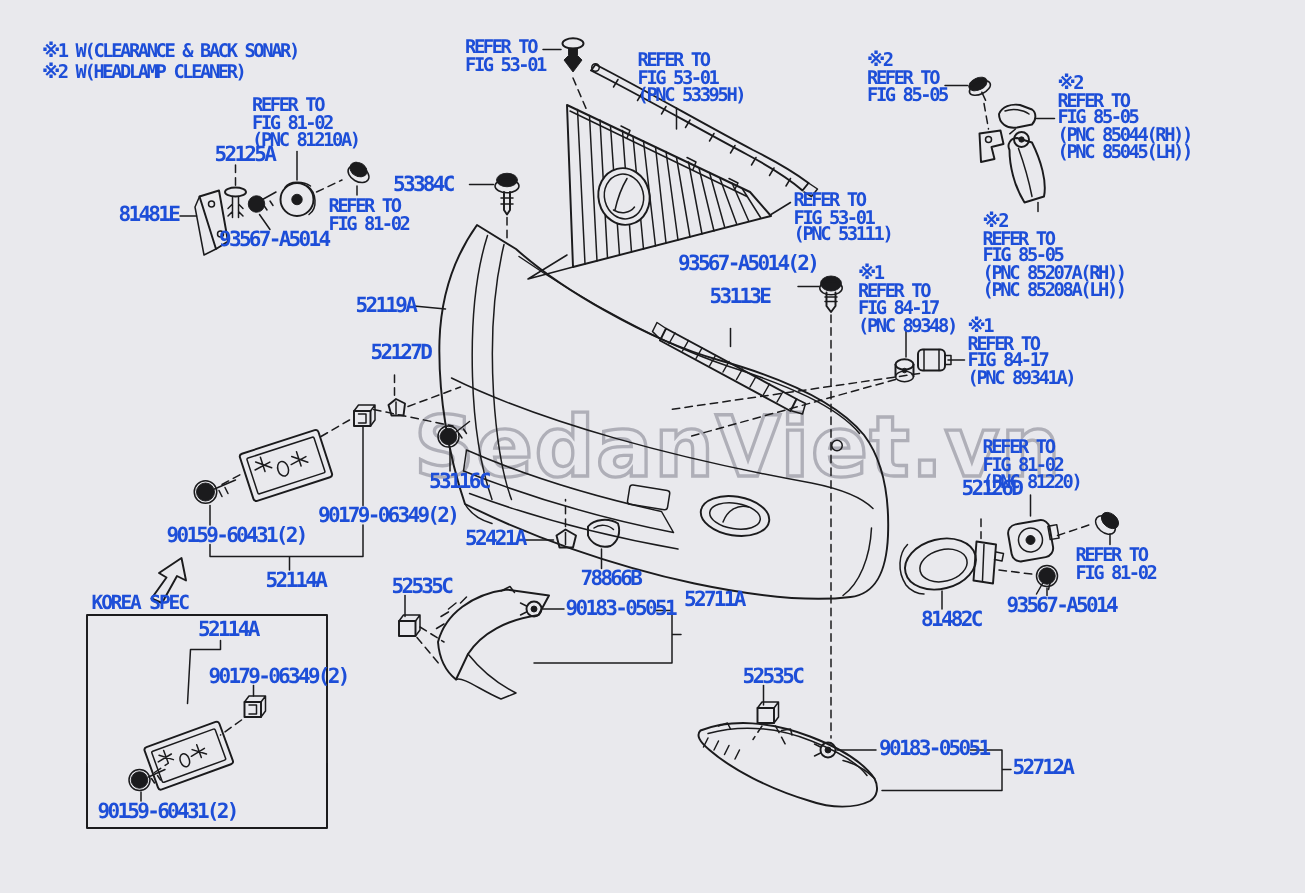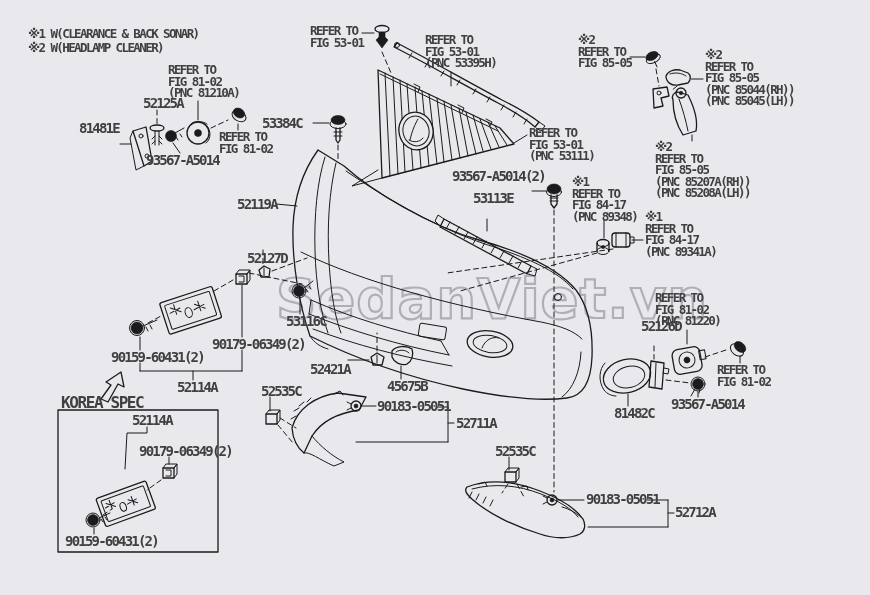--- a/index.html
+++ b/index.html
@@ -1,21 +1,21 @@
 <!DOCTYPE html>
 <html><head>
 <meta charset="utf-8">
 <style>
   html,body{margin:0;padding:0;background:#e9e9ed;width:870px;height:595px;overflow:hidden}
   #stage{position:relative;width:870px;height:595px;background:#e9e9ed;font-family:"DejaVu Sans Mono","DejaVu Sans",monospace}
-  .lbl{position:absolute;color:#404040;font-weight:bold;white-space:pre-line;z-index:3;pointer-events:none}
+  .lbl{position:absolute;color:#1d4ed8;font-weight:bold;white-space:pre-line;z-index:3;pointer-events:none}
   .ref{font-size:12.5px;line-height:11.6px;letter-spacing:-1.6px}
   .pn{font-size:14px;line-height:12px;letter-spacing:-1.8px}
   .note{font-size:12.5px;line-height:13.5px;letter-spacing:-1.6px}
-  .kt{font-size:16px;line-height:12px;letter-spacing:-1.4px}
+  .kt{font-size:13px;line-height:12px;letter-spacing:-1.4px}
   .wm{position:absolute;left:276px;top:266px;z-index:1;font-family:"DejaVu Sans",sans-serif;font-weight:bold;
       font-size:56px;letter-spacing:1px;color:rgba(233,233,237,0.08);
       -webkit-text-stroke:2.2px rgba(160,160,170,0.8)}
   svg#art{position:absolute;left:0;top:0;z-index:2}
   .ln{fill:none;stroke:#1b1b1d;stroke-width:1.3;stroke-linecap:round;stroke-linejoin:round}
   .thin{stroke-width:1}
   .dash{stroke-dasharray:5 3.5}
   .fillD{fill:#1b1b1d;stroke:#1b1b1d;stroke-width:.6}
   .fillBG{fill:#e9e9ed}
 </style>
@@ -327,21 +327,21 @@
 FIG 85-05</div>
   <div class="lbl ref" style="left:705px;top:49px">※2
 REFER TO
 FIG 85-05
 (PNC 85044(RH))
 (PNC 85045(LH))</div>
   <div class="lbl ref" style="left:168px;top:64px">REFER TO
 FIG 81-02
 (PNC 81210A)</div>
   <div class="lbl pn" style="left:143px;top:97px">52125A</div>
-  <div class="lbl pn" style="left:79px;top:122px">81481E</div>
+  <div class="lbl pn" style="left:79px;top:137px">81481E</div>
   <div class="lbl pn" style="left:146px;top:154px">93567-A5014</div>
   <div class="lbl ref" style="left:219px;top:131px">REFER TO
 FIG 81-02</div>
   <div class="lbl pn" style="left:262px;top:117px">53384C</div>
   <div class="lbl ref" style="left:529px;top:127px">REFER TO
 FIG 53-01
 (PNC 53111)</div>
   <div class="lbl ref" style="left:655px;top:141px">※2
 REFER TO
 FIG 85-05
@@ -351,30 +351,30 @@
   <div class="lbl pn" style="left:237px;top:198px">52119A</div>
   <div class="lbl pn" style="left:473px;top:192px">53113E</div>
   <div class="lbl ref" style="left:572px;top:176px">※1
 REFER TO
 FIG 84-17
 (PNC 89348)</div>
   <div class="lbl ref" style="left:645px;top:211px">※1
 REFER TO
 FIG 84-17
 (PNC 89341A)</div>
-  <div class="lbl pn" style="left:247px;top:252px">52127D</div>
+  <div class="lbl pn" style="left:247px;top:229px">52127D</div>
   <div class="lbl pn" style="left:286px;top:315px">53116C</div>
   <div class="lbl pn" style="left:212px;top:338px">90179-06349(2)</div>
   <div class="lbl pn" style="left:111px;top:351px">90159-60431(2)</div>
   <div class="lbl pn" style="left:177px;top:381px">52114A</div>
-  <div class="lbl pn" style="left:310px;top:363px">52421A</div>
-  <div class="lbl pn" style="left:387px;top:380px">45675B</div>
+  <div class="lbl pn" style="left:310px;top:353px">52421A</div>
+  <div class="lbl pn" style="left:387px;top:380px">78866B</div>
   <div class="lbl pn" style="left:261px;top:385px">52535C</div>
   <div class="lbl pn" style="left:377px;top:400px">90183-05051</div>
-  <div class="lbl pn" style="left:456px;top:417px">52711A</div>
+  <div class="lbl pn" style="left:456px;top:394px">52711A</div>
   <div class="lbl pn" style="left:495px;top:445px">52535C</div>
   <div class="lbl pn" style="left:586px;top:493px">90183-05051</div>
   <div class="lbl pn" style="left:675px;top:506px">52712A</div>
   <div class="lbl ref" style="left:655px;top:292px">REFER TO
 FIG 81-02
 (PNC 81220)</div>
   <div class="lbl pn" style="left:641px;top:320px">52126D</div>
   <div class="lbl ref" style="left:717px;top:364px">REFER TO
 FIG 81-02</div>
   <div class="lbl pn" style="left:671px;top:398px">93567-A5014</div>

